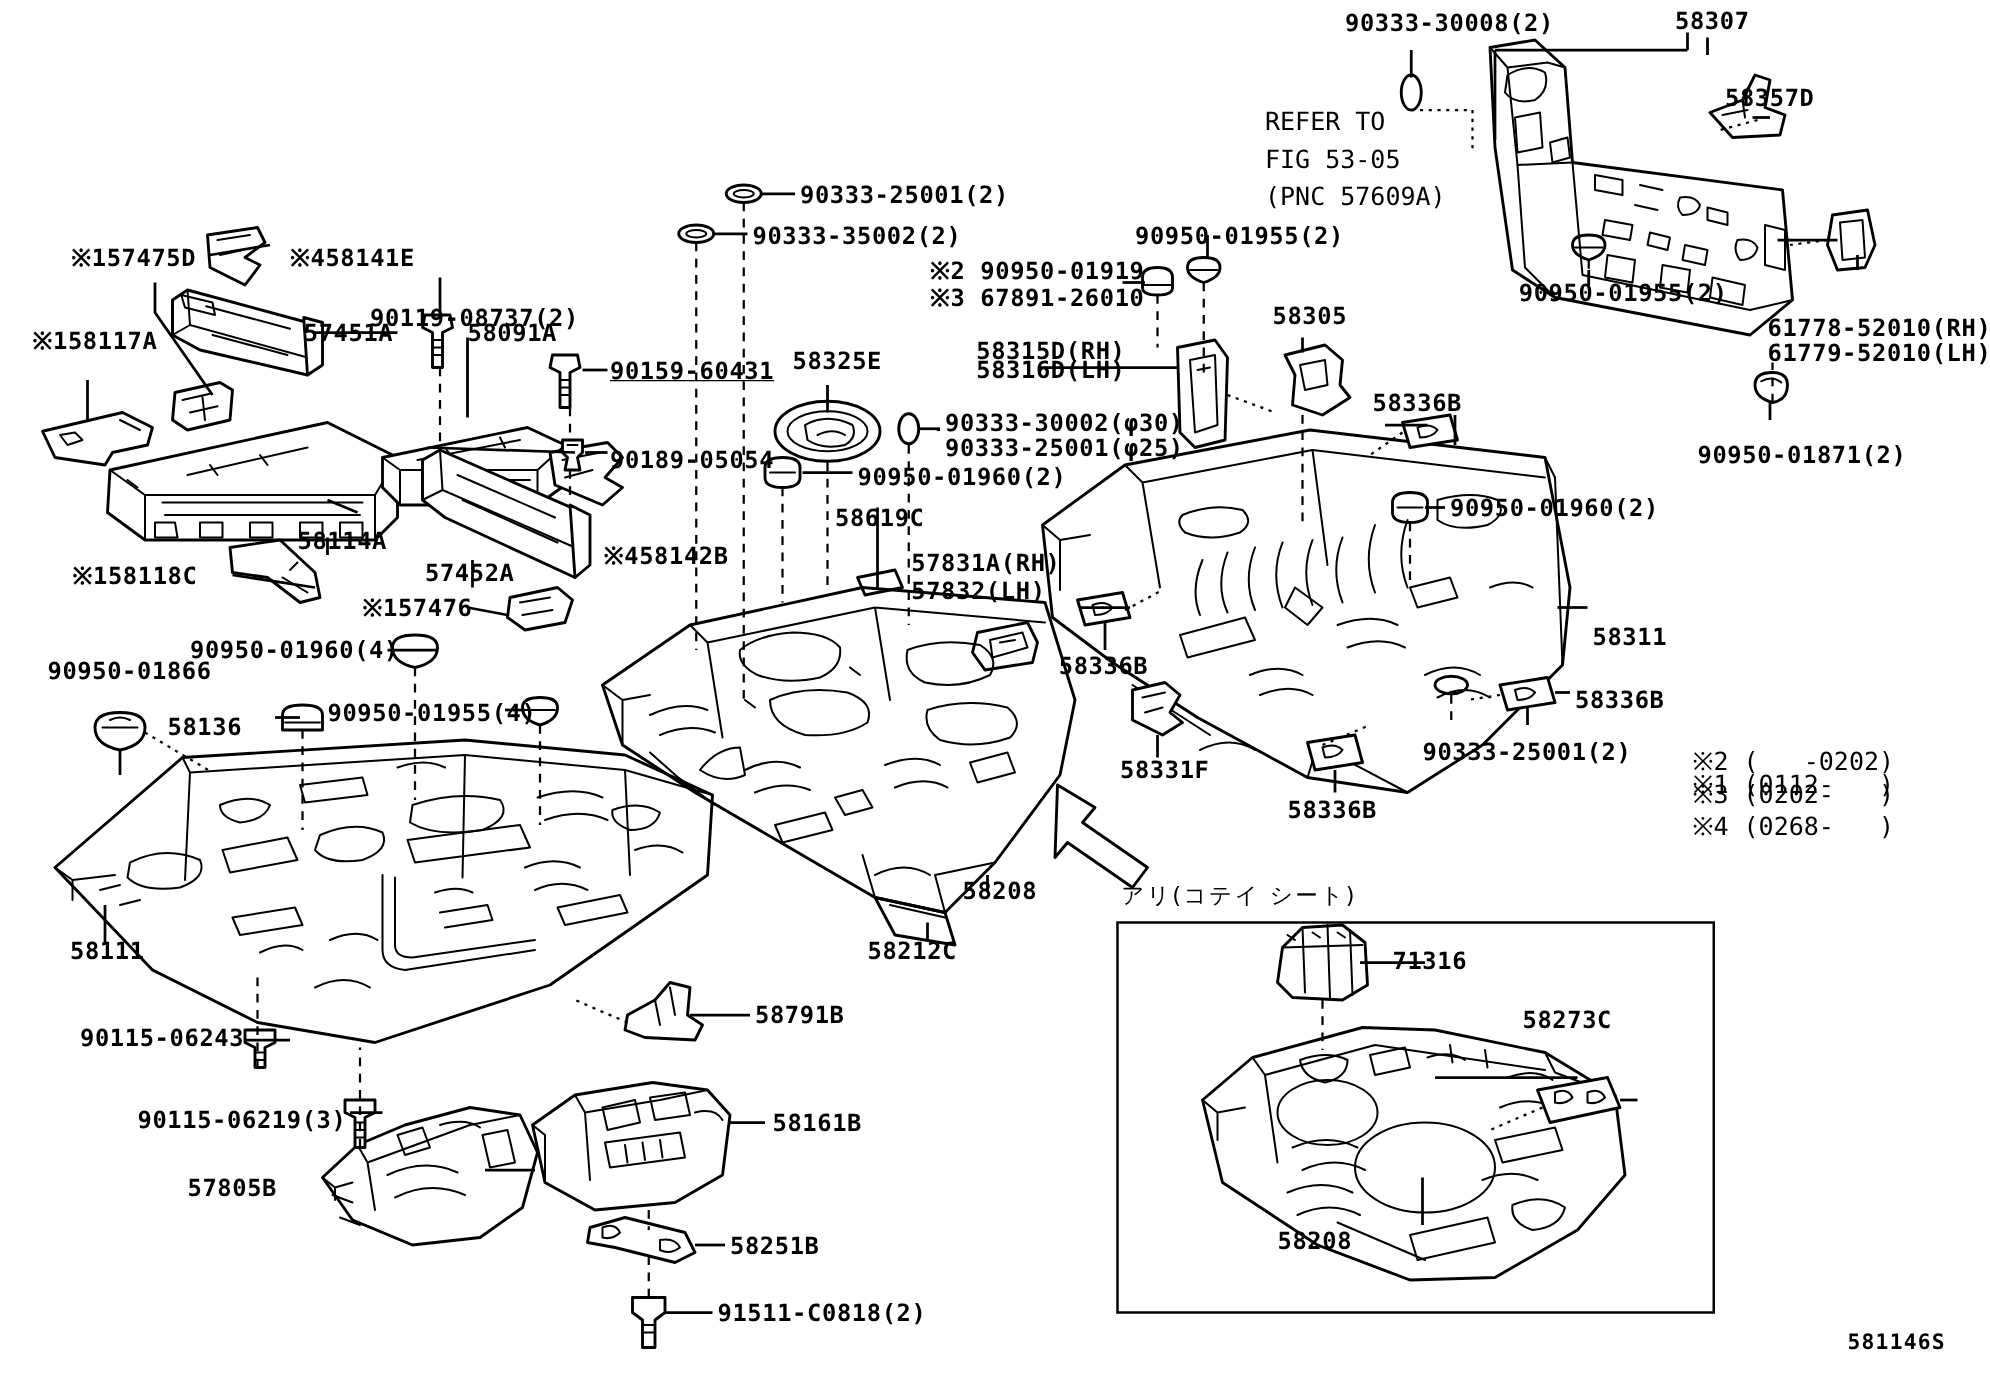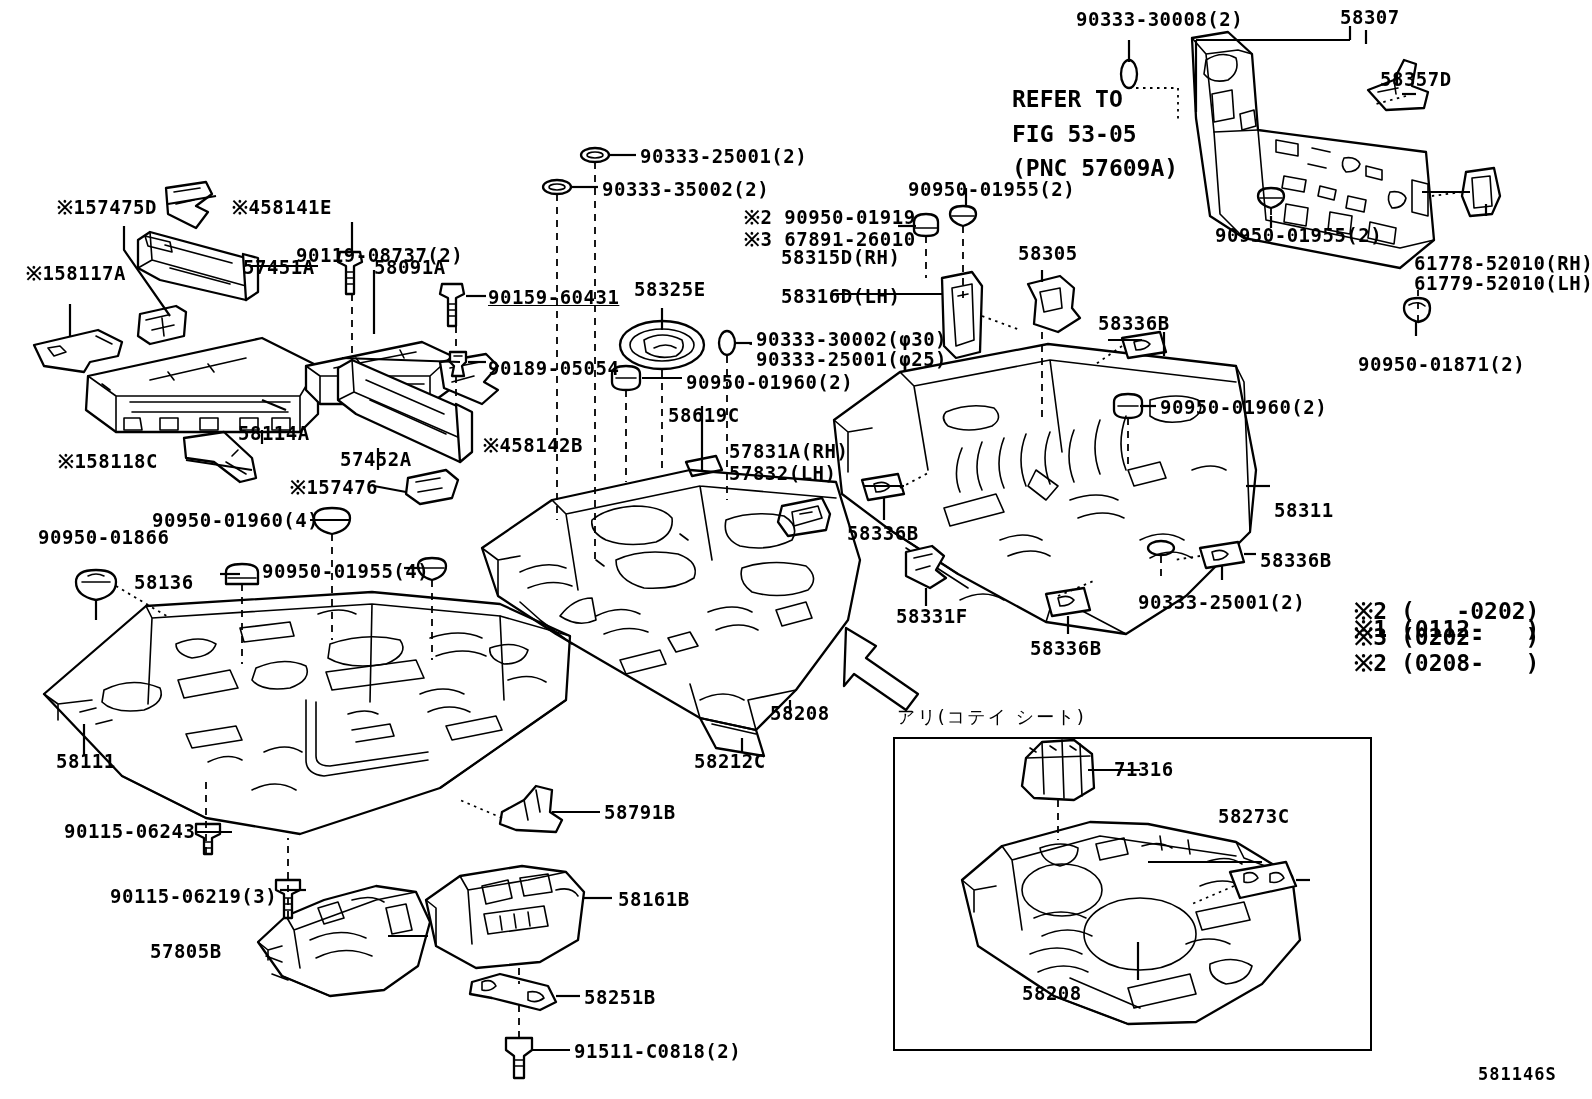--- a/index.html
+++ b/index.html
@@ -2,21 +2,21 @@
 <html><head>
 <meta charset="utf-8">
 <style>
   html,body{margin:0;padding:0;background:#fff;}
   body{width:1592px;height:1099px;position:relative;overflow:hidden;
        font-family:"DejaVu Sans Mono","Liberation Mono",monospace;color:#000;}
   #sheet{position:absolute;inset:0;}
   .lbl{position:absolute;white-space:pre;font-weight:bold;font-size:19px;
        letter-spacing:0.5px;line-height:1.18;font-family:"DejaVu Sans Mono","Liberation Mono",monospace;}
   .lbl.jp{font-family:"DejaVu Sans","Liberation Sans",sans-serif;font-size:18px;font-weight:normal;letter-spacing:2px;}
-  .note{position:absolute;font-size:23px;font-weight:bold;white-space:pre;line-height:1.5;}
+  .note{position:absolute;font-size:20px;font-weight:normal;white-space:pre;line-height:1.5;}
   .did{position:absolute;font-size:17px;font-weight:bold;letter-spacing:1px;}
   svg.art{position:absolute;left:0;top:0;width:1592px;height:1099px;pointer-events:none;}
   .ln{stroke:#000;stroke-width:2.2;fill:none;}
   .dash{stroke:#000;stroke-width:1.8;fill:none;stroke-dasharray:7 6;}
   .dot{stroke:#000;stroke-width:1.8;fill:none;stroke-dasharray:2.5 4.5;}
   .p{fill:none;stroke:#000;stroke-width:2.3;stroke-linejoin:round;stroke-linecap:round;}
   .pf{fill:#fff;stroke:#000;stroke-width:2.3;stroke-linejoin:round;stroke-linecap:round;}
   .pt{fill:none;stroke:#000;stroke-width:1.6;stroke-linejoin:round;stroke-linecap:round;}
   .ptf{fill:#fff;stroke:#000;stroke-width:1.6;stroke-linejoin:round;stroke-linecap:round;}
   .box{position:absolute;border:2.5px solid #000;}
@@ -521,21 +521,21 @@
   <div class="lbl" style="left:238px; top:422px;">58114A</div>
   <div class="lbl" style="left:340px; top:448px;">57452A</div>
   <div class="lbl" style="left:58px;  top:450px;">※158118C</div>
   <div class="lbl" style="left:290px; top:476px;">※157476</div>
   <div class="lbl" style="left:483px; top:434px;">※458142B</div>
 
   <div class="lbl" style="left:640px; top:145px;">90333-25001(2)</div>
   <div class="lbl" style="left:602px; top:178px;">90333-35002(2)</div>
   <div class="lbl" style="left:744px; top:206px;">※2 90950-01919</div>
   <div class="lbl" style="left:744px; top:228px;">※3 67891-26010</div>
-  <div class="lbl" style="left:781px; top:246px;">58315D(RH)</div>
+  <div class="lbl" style="left:781px; top:270px;">58315D(RH)</div>
   <div class="lbl" style="left:781px; top:285px;">58316D(LH)</div>
   <div class="lbl" style="left:756px; top:328px;">90333-30002(φ30)</div>
   <div class="lbl" style="left:756px; top:348px;">90333-25001(φ25)</div>
   <div class="lbl" style="left:686px; top:371px;">90950-01960(2)</div>
   <div class="lbl" style="left:668px; top:404px;">58619C</div>
   <div class="lbl" style="left:729px; top:440px;">57831A(RH)</div>
   <div class="lbl" style="left:729px; top:462px;">57832(LH)</div>
 
   <div class="lbl" style="left:1076px; top:8px;">90333-30008(2)</div>
   <div class="note" style="left:1012px; top:82px;">REFER TO
@@ -569,21 +569,21 @@
   <div class="lbl" style="left:618px; top:888px;">58161B</div>
   <div class="lbl" style="left:584px; top:986px;">58251B</div>
   <div class="lbl" style="left:574px; top:1040px;">91511-C0818(2)</div>
   <div class="lbl" style="left:604px; top:801px;">58791B</div>
   <div class="lbl" style="left:770px; top:702px;">58208</div>
   <div class="lbl" style="left:694px; top:750px;">58212C</div>
 
   <div class="note" style="left:1354px; top:568px;margin-top:44px;">※1 (0112-   )</div>
   <div class="note" style="left:1354px; top:594px;">※2 (   -0202)</div>
   <div class="note" style="left:1354px; top:620px;">※3 (0202-   )</div>
-  <div class="note" style="left:1354px; top:646px;">※2 (0208-   )</div>
+  <div class="note" style="left:1354px; top:646px;">※4 (0268-   )</div>
 
   <div class="box" style="left:893px; top:737px; width:475px; height:310px;"></div>
   <div class="lbl jp" style="left:897px; top:706px;">アリ(コテイ シート)</div>
   <div class="lbl" style="left:1114px; top:758px;">71316</div>
   <div class="lbl" style="left:1218px; top:805px;">58273C</div>
   <div class="lbl" style="left:1022px; top:982px;">58208</div>
 
   <div class="did" style="left:1478px; top:1064px;">581146S</div>
 </div>
 

